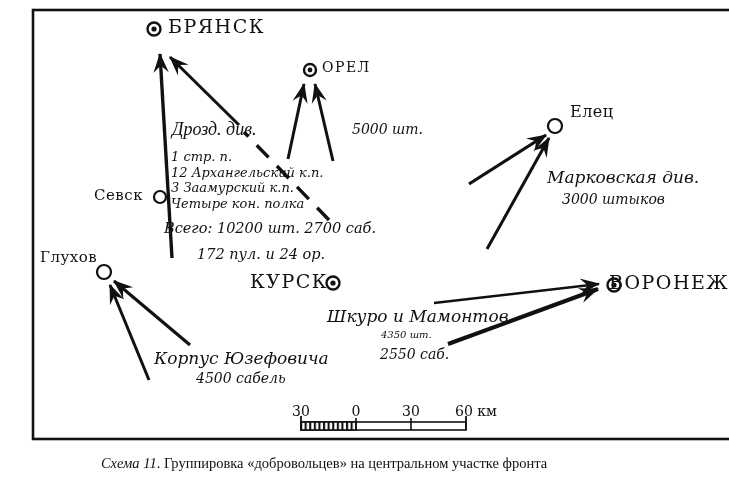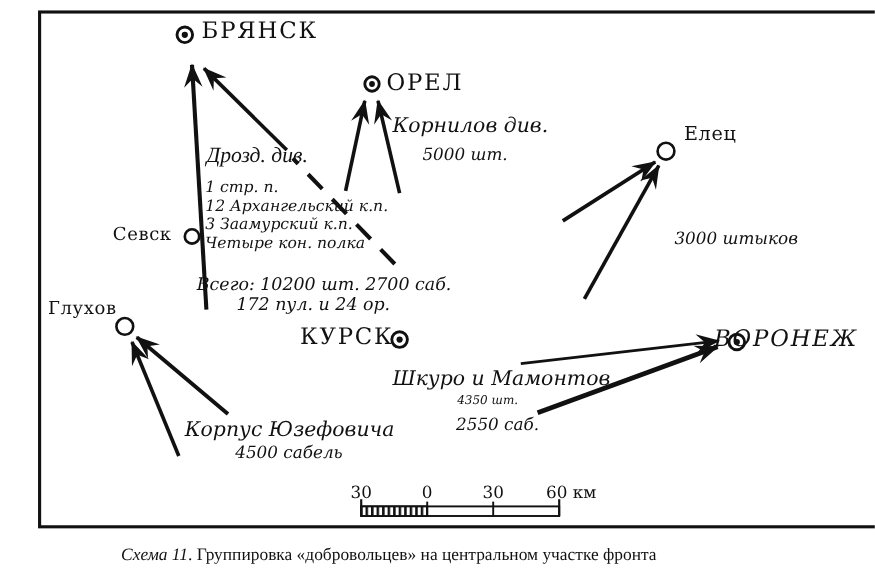--- a/index.html
+++ b/index.html
@@ -77,40 +77,40 @@
       <rect x="277" y="422" width="165" height="8" fill="#fff" stroke="#111" stroke-width="1.6"></rect>
       <rect x="277" y="422" width="55" height="8" fill="url(#hatch)" stroke="#111" stroke-width="1.6"></rect>
       <line x1="277" y1="416" x2="277" y2="430" stroke="#111" stroke-width="1.8"></line>
       <line x1="332" y1="418" x2="332" y2="430" stroke="#111" stroke-width="1.6"></line>
       <line x1="387" y1="418" x2="387" y2="430" stroke="#111" stroke-width="1.6"></line>
       <line x1="442" y1="416" x2="442" y2="430" stroke="#111" stroke-width="1.8"></line>
     </g>
   </svg>
 
   <div class="lbl city-major" style="left:144px;top:17px;">БРЯНСК</div>
-  <div class="lbl city-major" style="left:298px;top:60px;font-size:19px;">ОРЕЛ</div>
+  <div class="lbl city-major" style="left:298px;top:60px;font-size:14px;">ОРЕЛ</div>
   <div class="lbl city-minor" style="left:546px;top:104px;font-size:16px;">Елец</div>
   <div class="lbl city-minor" style="left:70px;top:188px;">Севск</div>
   <div class="lbl city-minor" style="left:16px;top:250px;">Глухов</div>
   <div class="lbl city-major" style="left:226px;top:272px;">КУРСК</div>
-  <div class="lbl city-major" style="left:571px;top:273px;font-style:italic;">ВОРОНЕЖ</div>
+  <div class="lbl city-major" style="left:585px;top:273px;">ВОРОНЕЖ</div>
 
   <div class="lbl unit-name" style="left:148px;top:120px;font-size:18px;font-family:Liberation Serif, serif;">Дрозд. див.</div>
   <div class="unit-list" style="left:147px;top:149px;">
     <div>1 стр. п.</div>
     <div>12 Архангельский к.п.</div>
     <div>3 Заамурский к.п.</div>
     <div>Четыре кон. полка</div>
   </div>
-  <div class="lbl unit-sub" style="left:140px;top:231px;font-size:14.5px;">Всего: 10200 шт. 2700 саб.</div>
+  <div class="lbl unit-sub" style="left:140px;top:221px;font-size:14.5px;">Всего: 10200 шт. 2700 саб.</div>
   <div class="lbl unit-sub" style="left:173px;top:247px;font-size:14.5px;">172 пул. и 24 ор.</div>
 
-  <div class="lbl unit-name" style="left:303px;top:97px;">Корнилов див.</div>
   <div class="lbl unit-sub" style="left:328px;top:122px;font-size:14px;">5000 шт.</div>
 
+  <div class="lbl unit-name" style="left:523px;top:169px;">Марковская див.</div>
   <div class="lbl unit-sub" style="left:538px;top:192px;font-size:14px;">3000 штыков</div>
 
   <div class="lbl unit-name" style="left:303px;top:308px;">Шкуро и Мамонтов</div>
   <div class="lbl unit-sub" style="left:357px;top:330px;font-size:10px;">4350 шт.</div>
   <div class="lbl unit-sub" style="left:356px;top:347px;font-size:14px;">2550 саб.</div>
 
   <div class="lbl unit-name" style="left:130px;top:350px;">Корпус Юзефовича</div>
   <div class="lbl unit-sub" style="left:172px;top:371px;font-size:14px;">4500 сабель</div>
 
   <div class="lbl scale-lbl" style="left:277px;top:404px;">30</div>

